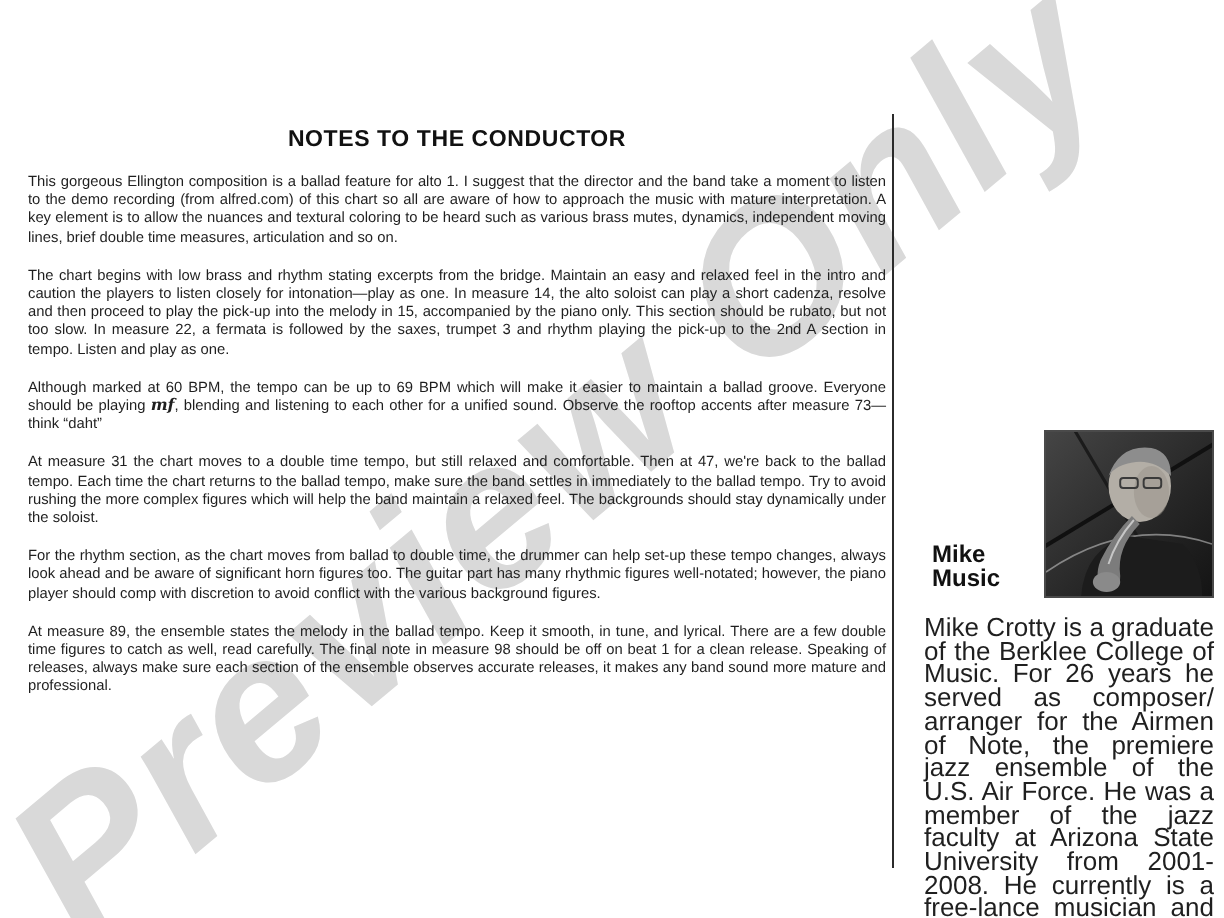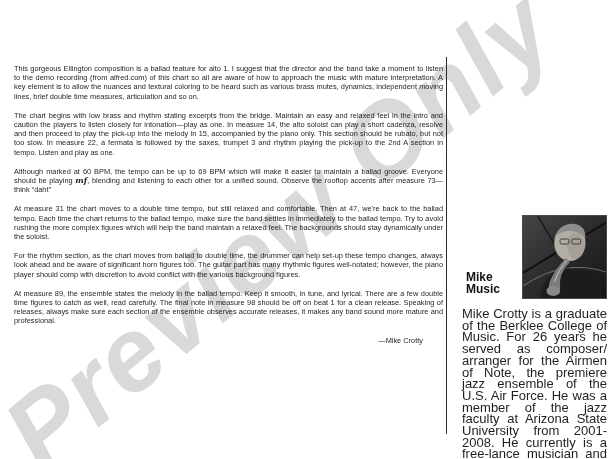--- a/index.html
+++ b/index.html
@@ -30,29 +30,29 @@
   .bio{position:absolute;left:0;top:308px;width:145px;margin:0;font-size:13px;line-height:11.7px;text-align:justify;color:#1f1f1f;}
 </style>
 </head>
 <body>
 
 <div class="page">
 
   <div class="watermark">Preview Only</div>
 
   <div class="main">
+    <h1 class="title">NOTES TO THE CONDUCTOR</h1>
 
     <p class="body-p">This gorgeous Ellington composition is a ballad feature for alto 1. I suggest that the director and the band take a moment to listen to the demo recording (from alfred.com) of this chart so all are aware of how to approach the music with mature interpretation. A key element is to allow the nuances and textural coloring to be heard such as various brass mutes, dynamics, independent moving lines, brief double time measures, articulation and so on.</p>
     <p class="body-p">The chart begins with low brass and rhythm stating excerpts from the bridge. Maintain an easy and relaxed feel in the intro and caution the players to listen closely for intonation—play as one. In measure 14, the alto soloist can play a short cadenza, resolve and then proceed to play the pick-up into the melody in 15, accompanied by the piano only. This section should be rubato, but not too slow. In measure 22, a fermata is followed by the saxes, trumpet 3 and rhythm playing the pick-up to the 2nd A section in tempo. Listen and play as one.</p>
     <p class="body-p"><span>Although marked at 60 BPM, the tempo can be up to 69 BPM which will make it easier to maintain a ballad groove. Everyone should be playing </span><span class="dyn">mf</span><span>, blending and listening to each other for a unified sound. Observe the rooftop accents after measure 73—think “daht”</span></p>
     <p class="body-p">At measure 31 the chart moves to a double time tempo, but still relaxed and comfortable. Then at 47, we're back to the ballad tempo. Each time the chart returns to the ballad tempo, make sure the band settles in immediately to the ballad tempo. Try to avoid rushing the more complex figures which will help the band maintain a relaxed feel. The backgrounds should stay dynamically under the soloist.</p>
     <p class="body-p">For the rhythm section, as the chart moves from ballad to double time, the drummer can help set-up these tempo changes, always look ahead and be aware of significant horn figures too. The guitar part has many rhythmic figures well-notated; however, the piano player should comp with discretion to avoid conflict with the various background figures.</p>
     <p class="body-p">At measure 89, the ensemble states the melody in the ballad tempo. Keep it smooth, in tune, and lyrical. There are a few double time figures to catch as well, read carefully. The final note in measure 98 should be off on beat 1 for a clean release. Speaking of releases, always make sure each section of the ensemble observes accurate releases, it makes any band sound more mature and professional.</p>
 
-    <p class="body-p signature">—Mike Crotty</p>
   </div>
 
   <div class="divider"></div>
 
   <div class="sidebar">
 
     <div class="photo">
       <svg viewBox="0 0 85 82" preserveAspectRatio="none">
         <defs>
           <linearGradient id="bg" x1="0" y1="0" x2="1" y2="1">

